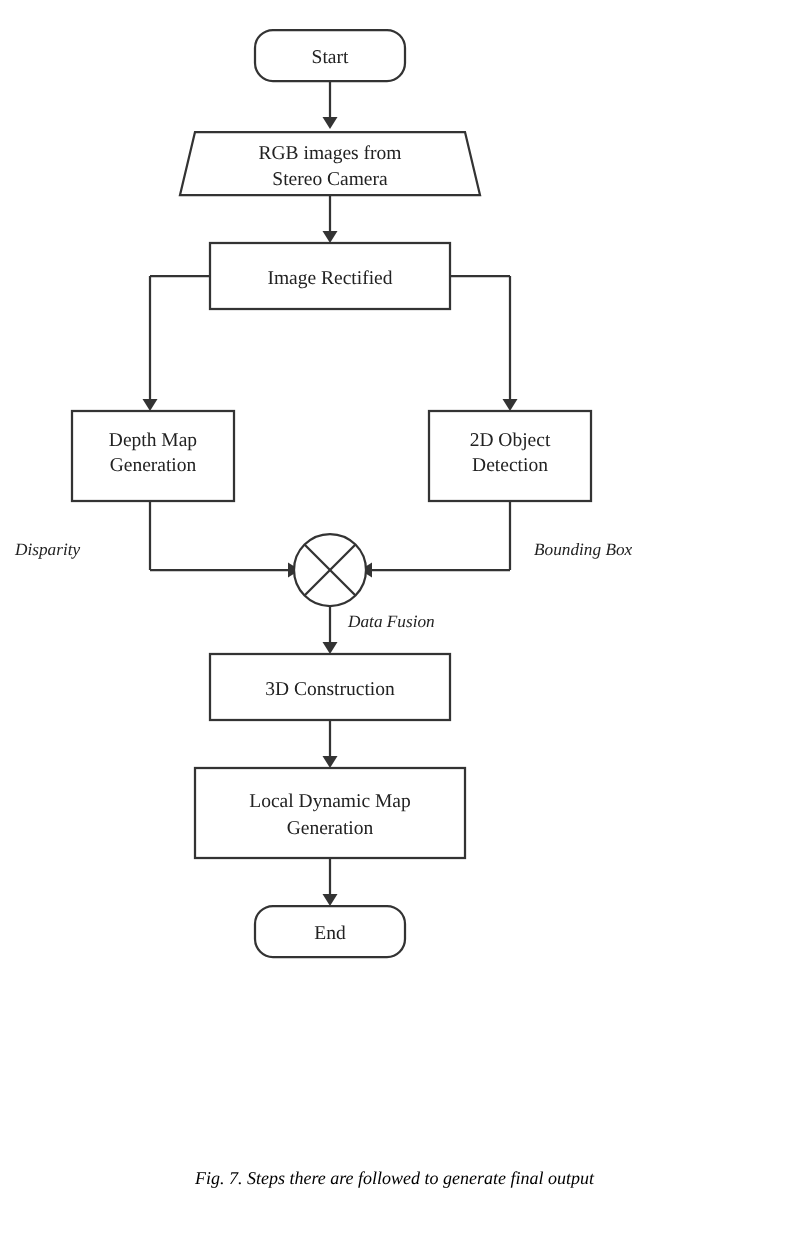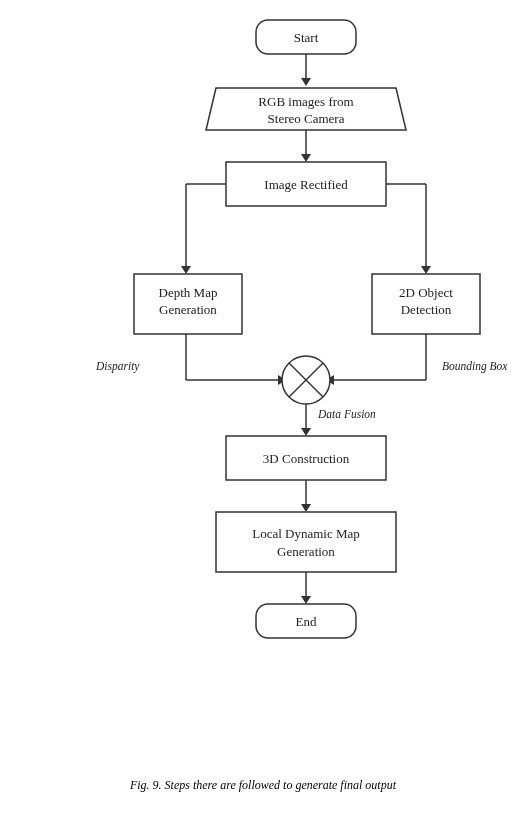--- a/index.html
+++ b/index.html
@@ -27,21 +27,21 @@
       text-align: center;
       padding: 8px 18px 4px 18px;
       font-style: italic;
     }
   </style>
 </head>
 <body>
 
 <div class="page-wrapper">
 
-  <div style="display:flex;justify-content:flex-end;width:100%;padding-left:30px;">
+  <div style="display:flex;justify-content:flex-start;width:100%;">
     <svg width="440" height="760" viewBox="0 0 440 760" xmlns="http://www.w3.org/2000/svg">
 
       <style>
         .fc-text { font-family: 'Times New Roman', serif; font-size: 13px; fill: #222; }
         .fc-text-sm { font-family: 'Times New Roman', serif; font-size: 11.5px; fill: #222; font-style: italic; }
         .fc-shape { fill: white; stroke: #333; stroke-width: 1.5; }
         .fc-line { stroke: #333; stroke-width: 1.5; fill: none; }
         .arrow-head { fill: #333; }
       </style>
 
@@ -111,14 +111,14 @@
 
       <line x1="220" y1="562" x2="220" y2="590" class="fc-line"></line>
       <polygon points="215,586 225,586 220,594" class="arrow-head"></polygon>
 
       <rect x="170" y="594" width="100" height="34" rx="12" class="fc-shape"></rect>
       <text x="220" y="616" text-anchor="middle" class="fc-text">End</text>
 
     </svg>
   </div>
 
-  <div class="bottom-caption">Fig. 9. Steps there are followed to generate final output</div>
+  <div class="bottom-caption">Fig. 7. Steps there are followed to generate final output</div>
 </div>
 
 </body></html>

